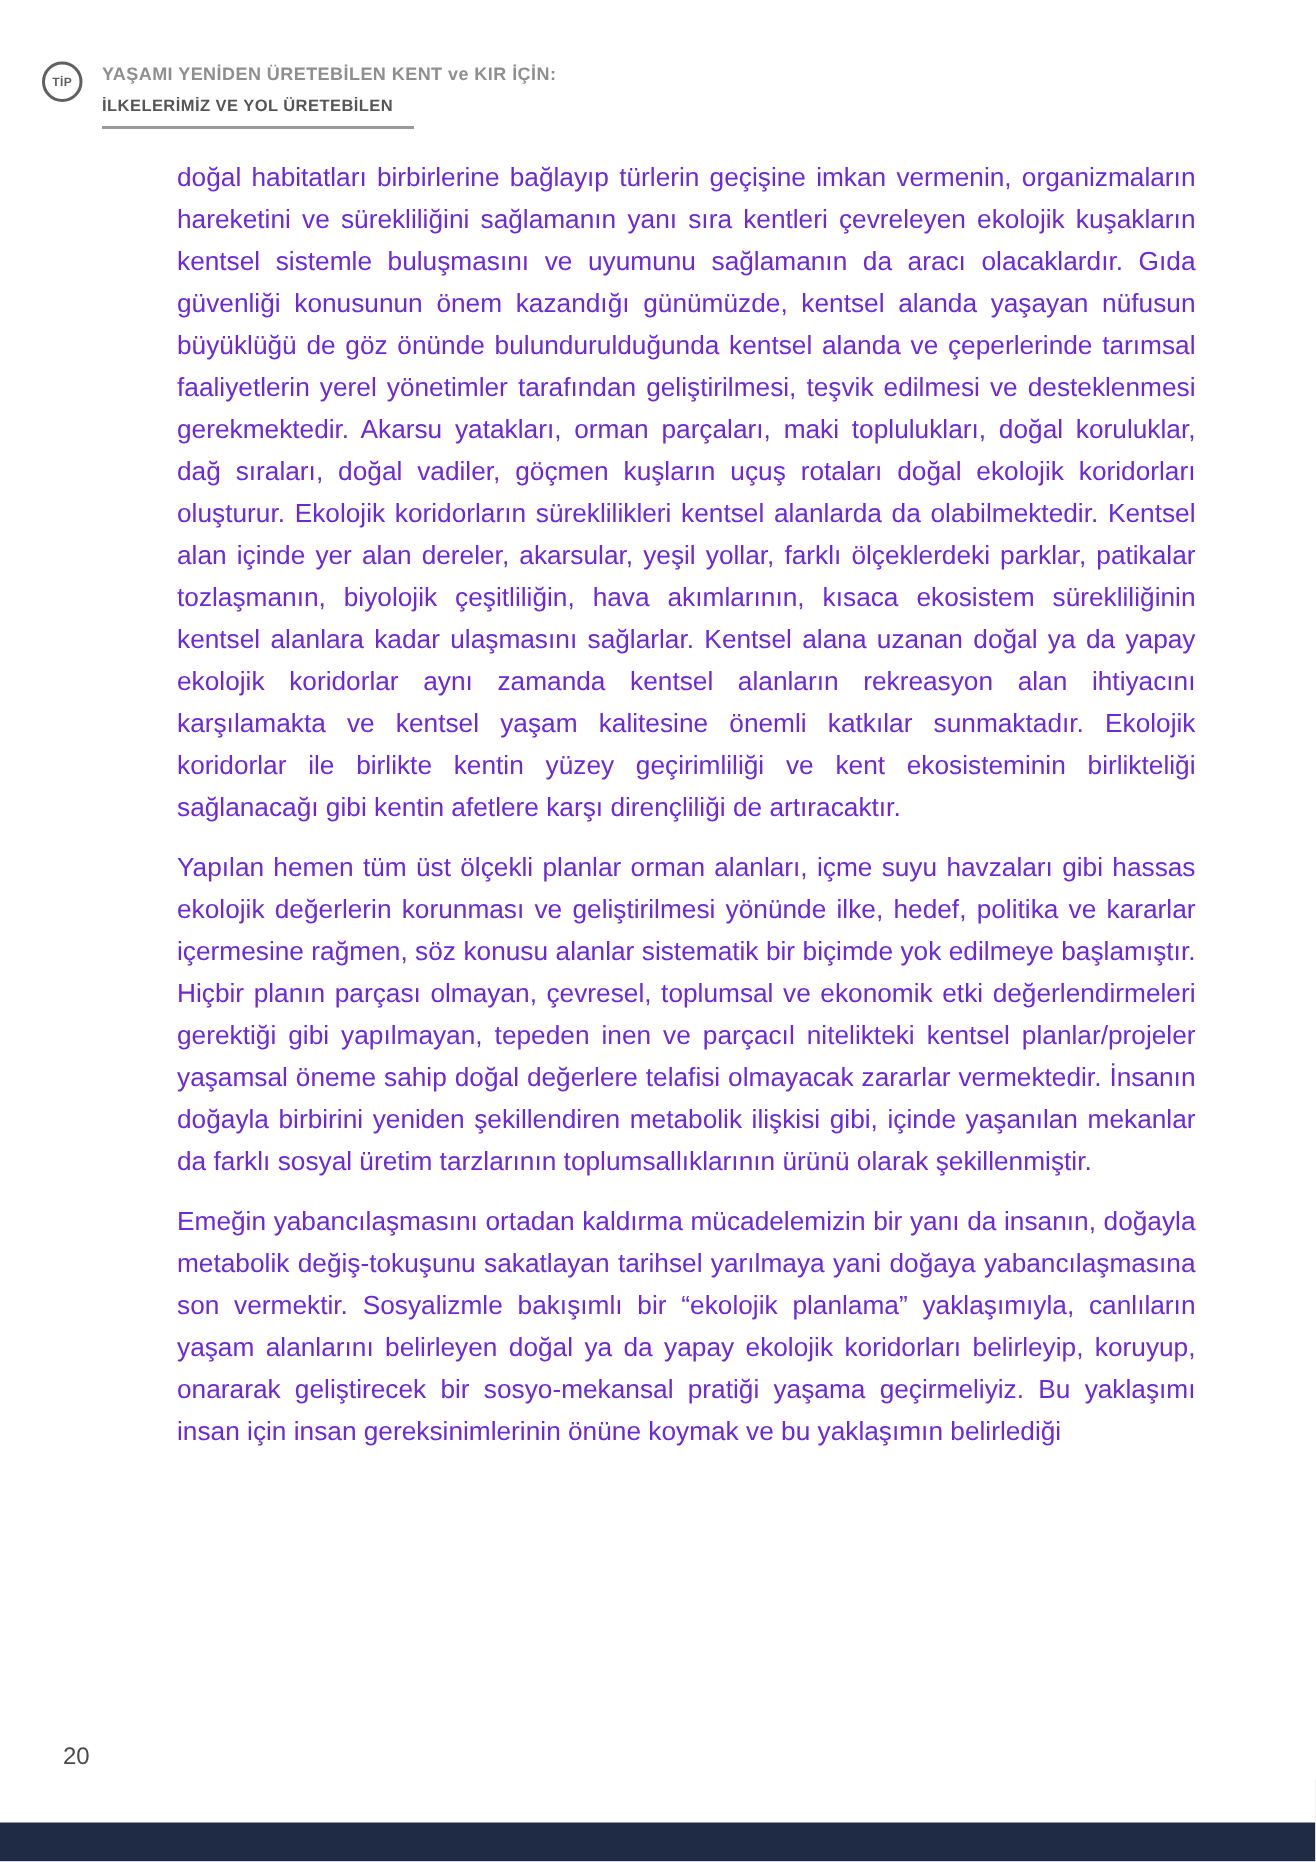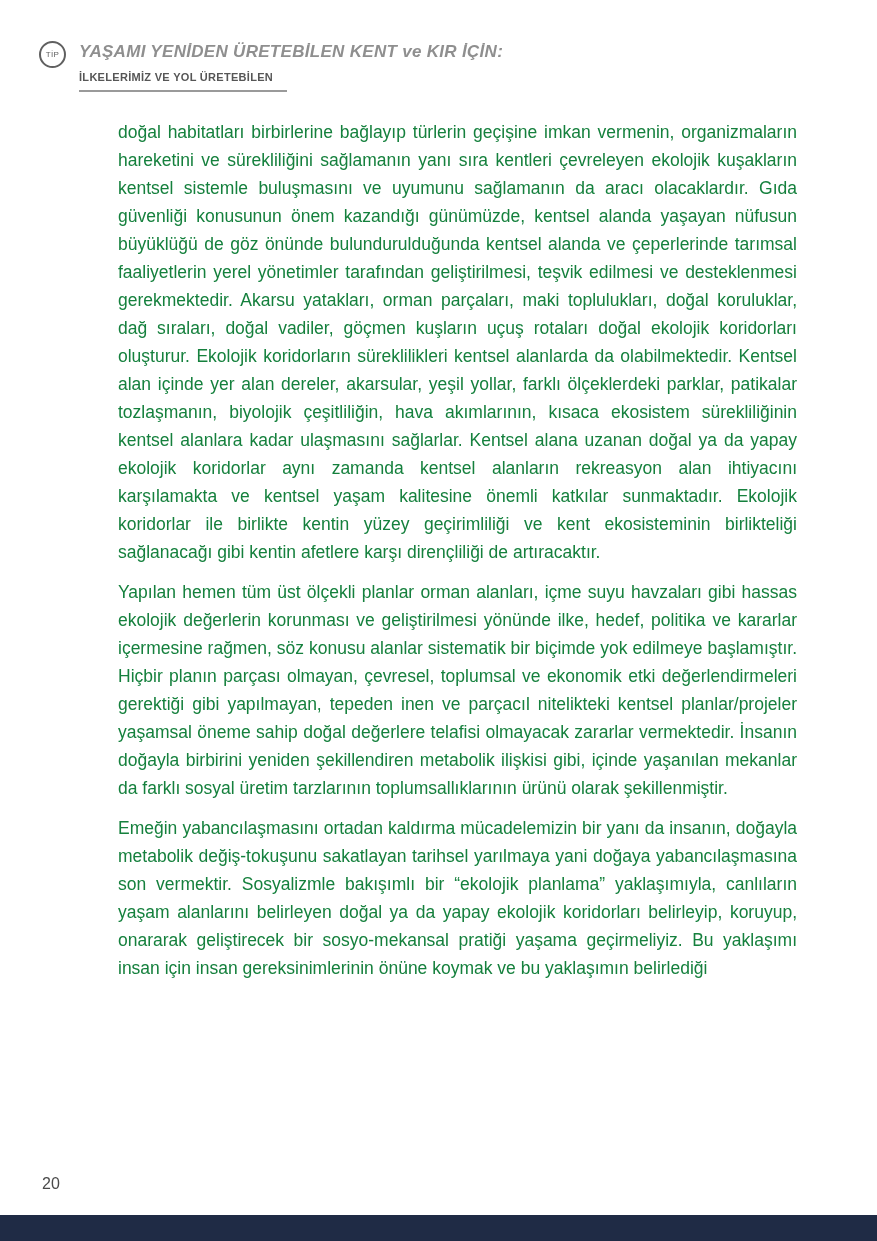--- a/index.html
+++ b/index.html
@@ -22,66 +22,64 @@
   }
   .logo {
     width: 27px;
     height: 27px;
     border: 2px solid #606060;
     border-radius: 50%;
     display: flex;
     align-items: center;
     justify-content: center;
     font-size: 8px;
-    font-weight: normal;
+    font-weight: bold;
     color: #606060;
     margin-right: 13px;
     margin-top: 3px;
     letter-spacing: 0.3px;
     flex: none;
-    margin-left: 11px;
   }
   .header-text { padding-top: 4px; }
   .header-line1 {
-    font-size: 17px;
+    font-size: 12px;
     font-weight: bold;
     color: #8f8f8f;
     letter-spacing: 0.3px;
     margin-bottom: 5px;
     white-space: nowrap;
-    font-style: italic;
   }
   .header-line2 {
     font-size: 11px;
     font-weight: bold;
     color: #565656;
     letter-spacing: 0.3px;
     display: inline-block;
     padding-bottom: 7px;
     padding-right: 14px;
     border-bottom: 2px solid #9a9a9a;
     white-space: nowrap;
   }
   .body-text {
     position: absolute;
-    top: 118px;
+    top: 104px;
     left: 118px;
     width: 679px;
-    color: #15803d;
+    color: #6d28d9;
     font-size: 17.5px;
     line-height: 28px;
     text-align: justify;
     hyphens: auto;
     -webkit-hyphens: auto;
   }
   .body-text p { margin-bottom: 12px; }
   .page-number {
     position: absolute;
     left: 42px;
-    bottom: 48px;
+    bottom: 60px;
     font-size: 16px;
     color: #4a4a4a;
   }
   .bottom-bar {
     position: absolute;
     left: 0;
     bottom: 0;
     width: 100%;
     height: 26px;
     background: #1f2b45;

